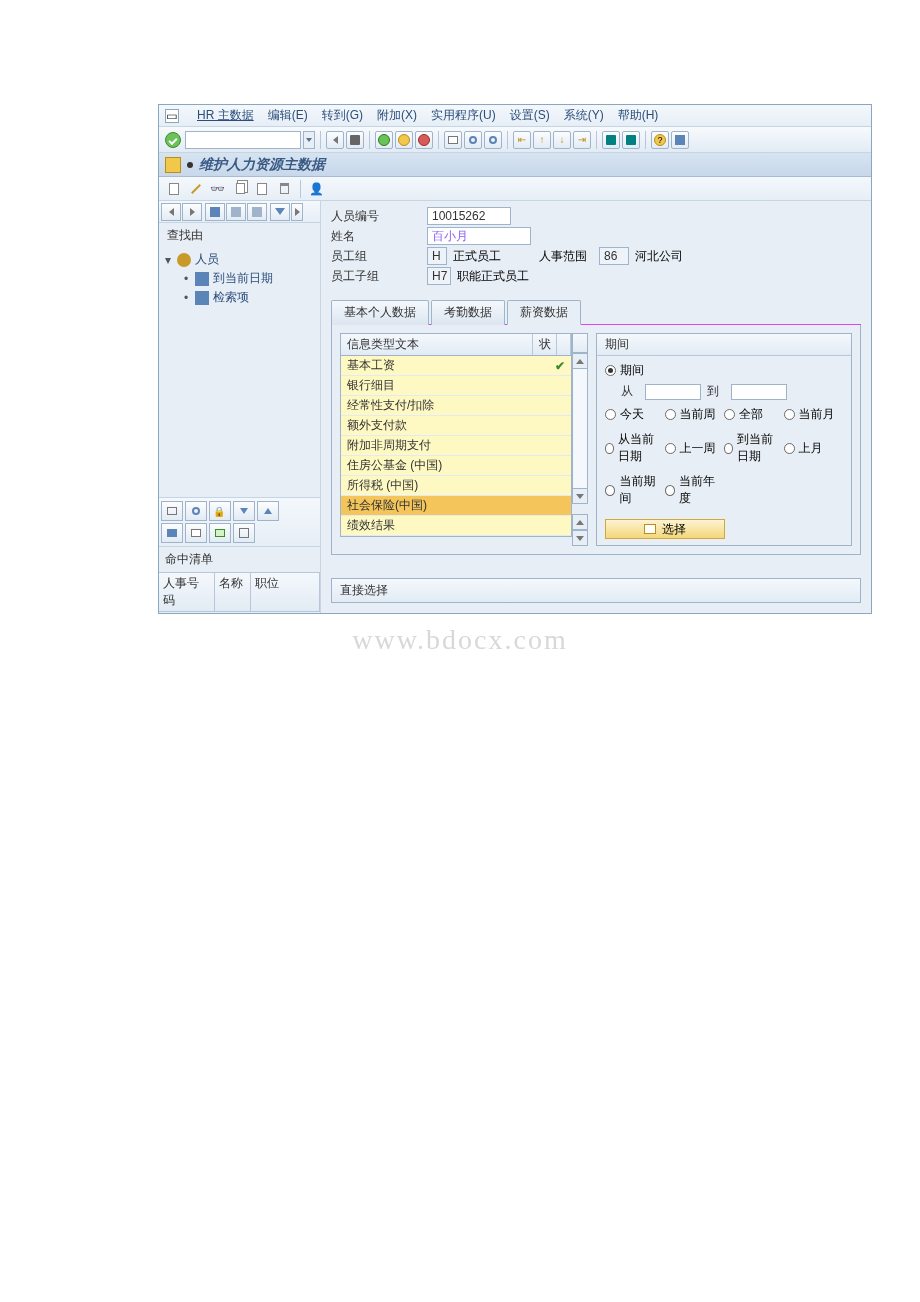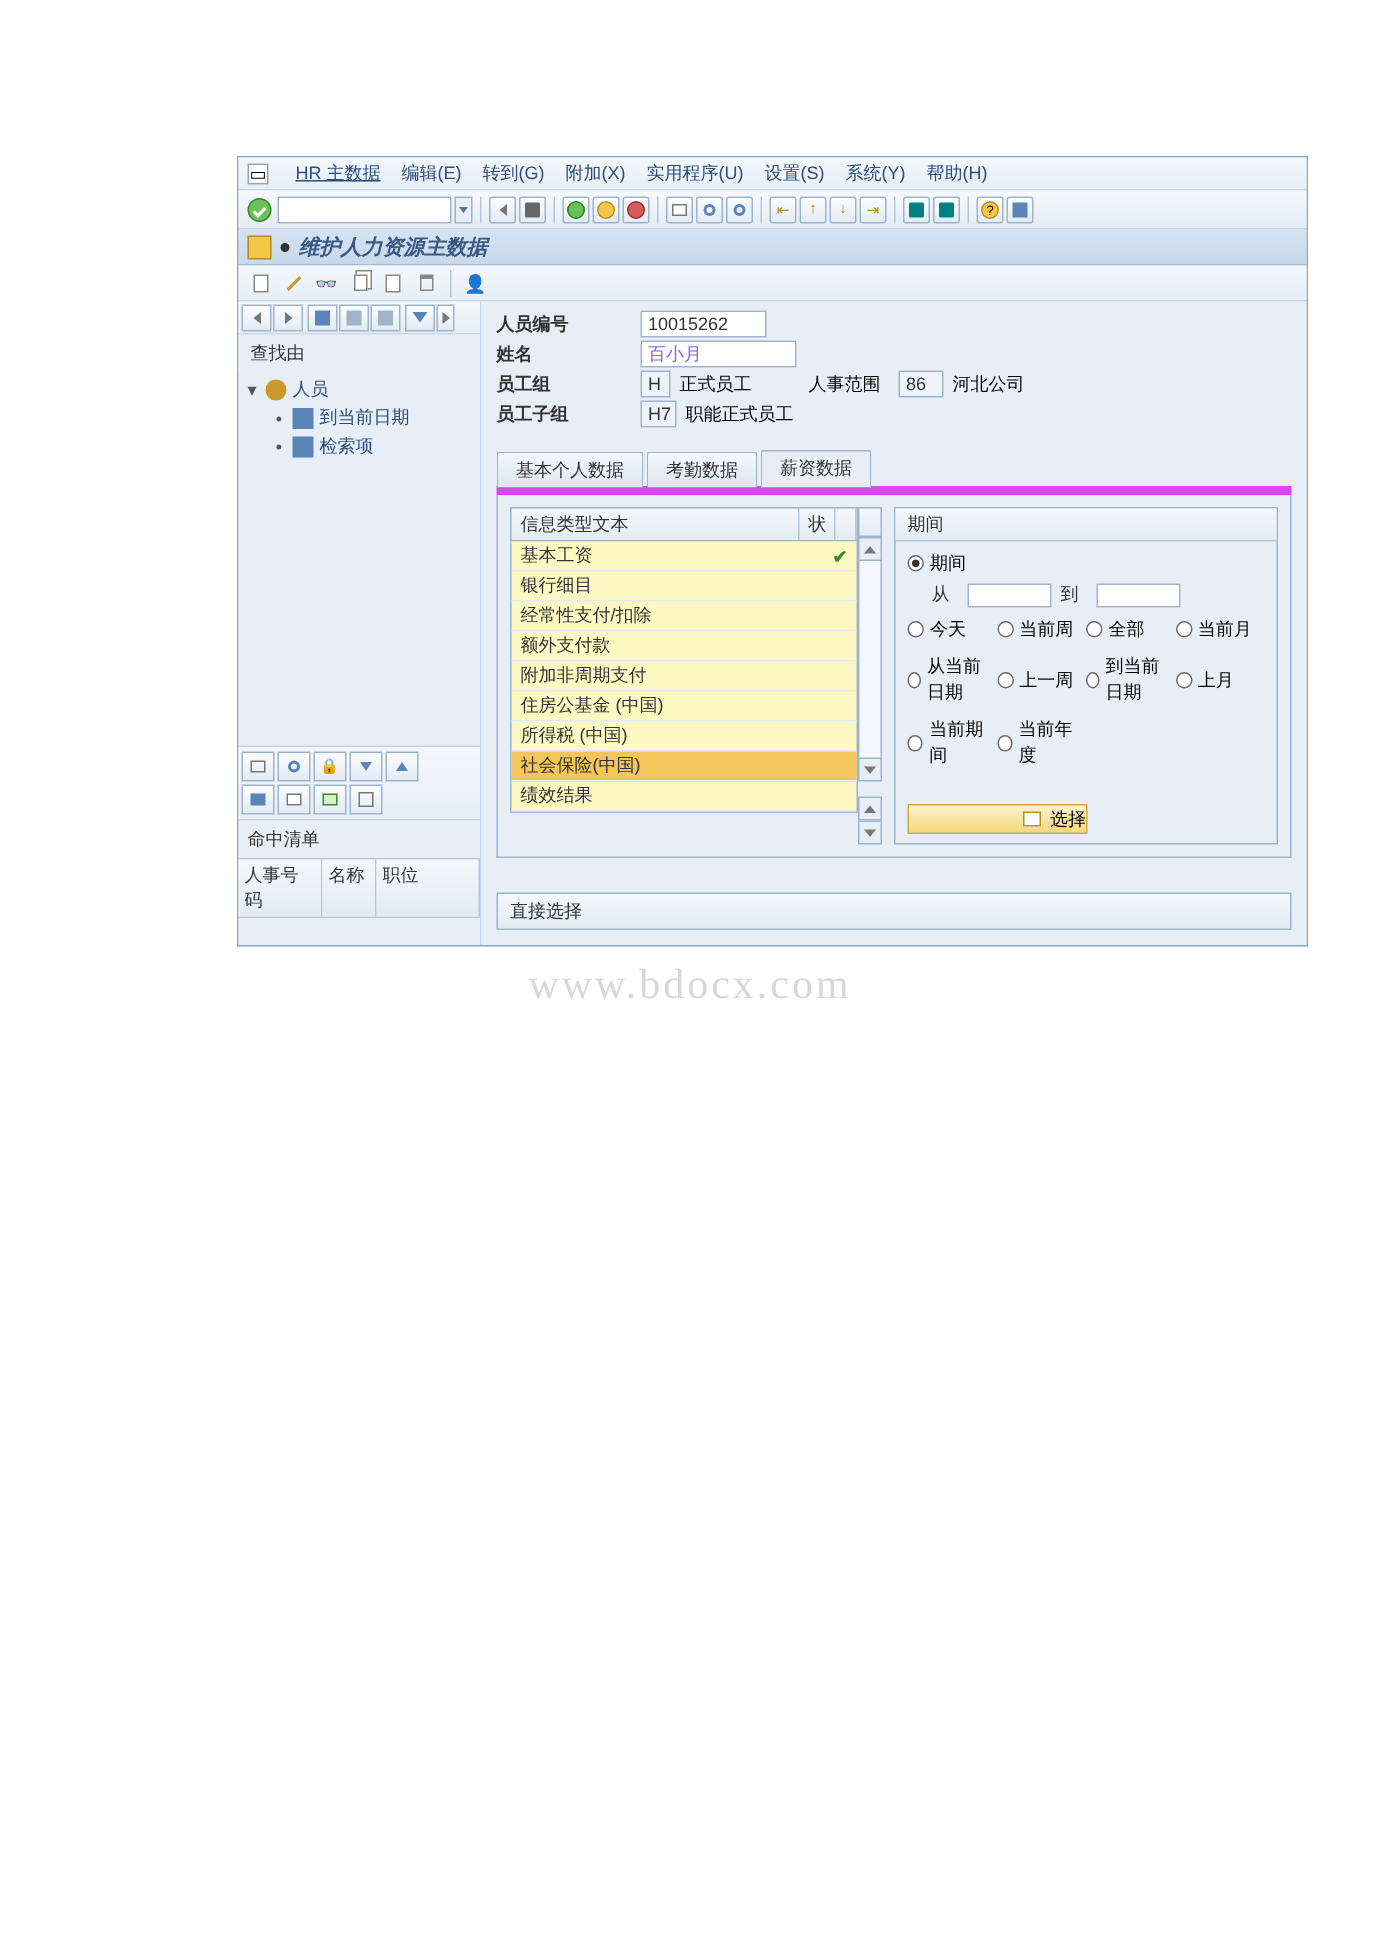--- a/index.html
+++ b/index.html
@@ -36,23 +36,23 @@
   .tnode .lbl{color:#2a4d7b;}
   .spacer{height:188px;}
   .leftbtns{padding:2px;border-top:1px solid #c7d4e3;border-bottom:1px solid #c7d4e3;background:linear-gradient(#f4f8fc,#e6eef6);}
   .leftbtns .row{display:flex;gap:2px;padding:1px 0;}
   .lbtn{width:22px;height:20px;border:1px solid #9fb4cb;background:linear-gradient(#fcfdfe,#e2ebf4);display:flex;align-items:center;justify-content:center;}
   .hitlbl{padding:4px 6px;color:#333;}
   .hithdr{display:flex;border-top:1px solid #b7c6d8;border-bottom:1px solid #b7c6d8;}
   .hithdr>div{background:linear-gradient(#f4f8fc,#e2ebf4);border-right:1px solid #b7c6d8;padding:2px 4px;color:#333;}
   .right{flex:1;background:#e8eef5;padding:6px 10px 10px 10px;}
   .frow{display:flex;align-items:center;margin-bottom:2px;}
-  .flab{width:96px;color:#333;font-weight:bold;}
+  .flab{width:96px;color:#333;}
   .fval{height:18px;border:1px solid #9fb4cb;background:#fff;padding:0 4px;display:flex;align-items:center;color:#333;}
-  .tabs{display:flex;margin-top:14px;border-bottom:6px solid #d946ef;position:relative;align-items:flex-end;}
+  .tabs{display:flex;margin-top:14px;border-bottom:1px solid #d946ef;position:relative;}
   .tab{padding:3px 12px;border:1px solid #9fb4cb;border-bottom:none;background:linear-gradient(#f4f8fc,#dce6f1);margin-right:2px;border-radius:2px 2px 0 0;color:#333;position:relative;top:1px;}
   .tab.active{background:#e8eef5;border-bottom:1px solid #e8eef5;}
   .tabbody{border:1px solid #9fb4cb;border-top:none;background:#e8eef5;padding:8px;display:flex;gap:8px;}
   .listpane{width:232px;}
   .listhdr{display:flex;border:1px solid #9fb4cb;background:linear-gradient(#f4f8fc,#e2ebf4);}
   .listhdr>div{padding:2px 6px;border-right:1px solid #b7c6d8;color:#333;}
   .listbody{border:1px solid #9fb4cb;border-top:none;background:#fef9c3;}
   .li{display:flex;align-items:center;padding:1px 6px;border-bottom:1px solid #e2ebf4;color:#333;}
   .li.sel{background:#f3c55a;position:relative;}
   .li .st{margin-left:auto;}
@@ -62,21 +62,21 @@
   .period{flex:1;border:1px solid #9fb4cb;background:#e8eef5;}
   .period .hdr{background:linear-gradient(#f4f8fc,#e2ebf4);padding:2px 8px;border-bottom:1px solid #b7c6d8;color:#333;}
   .period .inner{padding:6px 8px;}
   .radiorow{display:flex;align-items:center;gap:4px;margin-bottom:4px;}
   .radio{width:11px;height:11px;border:1px solid #6a6a6a;border-radius:50%;background:#fff;display:flex;align-items:center;justify-content:center;}
   .radio.sel:after{content:"";width:5px;height:5px;border-radius:50%;background:#333;}
   .inline{display:flex;gap:6px;align-items:center;margin:2px 0 6px 16px;}
   .inline .flab2{width:18px;color:#333;}
   .inline input{width:56px;height:16px;border:1px solid #9fb4cb;background:#fff;}
   .twoCol{display:grid;grid-template-columns:1fr 1fr 1fr 1fr;row-gap:4px;}
-  .selbtn{height:20px;border:1px solid #d0a83b;background:linear-gradient(#fdf3d1,#f3d77a);display:flex;align-items:center;justify-content:flex-end;gap:6px;margin-top:20px;width:120px;}
+  .selbtn{height:20px;border:1px solid #d0a83b;background:linear-gradient(#fdf3d1,#f3d77a);display:flex;align-items:center;justify-content:center;gap:6px;margin-top:8px;width:120px;}
   .directsel{margin-top:23px;border:1px solid #9fb4cb;background:linear-gradient(#f4f8fc,#e2ebf4);padding:3px 8px;color:#333;}
   .dsrow{display:flex;align-items:center;gap:10px;margin-top:6px;}
   .dsrow input{height:18px;border:1px solid #9fb4cb;background:#fff;}
   .watermark{text-align:center;font-size:28px;color:#d8d8d8;letter-spacing:2px;margin-top:10px;font-family:Georgia,serif;}
   .chk{color:#3c8a2b;font-weight:bold;}
   .arrow-l:after{content:"";border-top:4px solid transparent;border-bottom:4px solid transparent;border-right:5px solid #777;}
   .arrow-r:after{content:"";border-top:4px solid transparent;border-bottom:4px solid transparent;border-left:5px solid #777;}
   .arrow-u:after{content:"";border-left:4px solid transparent;border-right:4px solid transparent;border-bottom:5px solid #777;}
   .arrow-d:after{content:"";border-left:4px solid transparent;border-right:4px solid transparent;border-top:5px solid #777;}
 </style>

